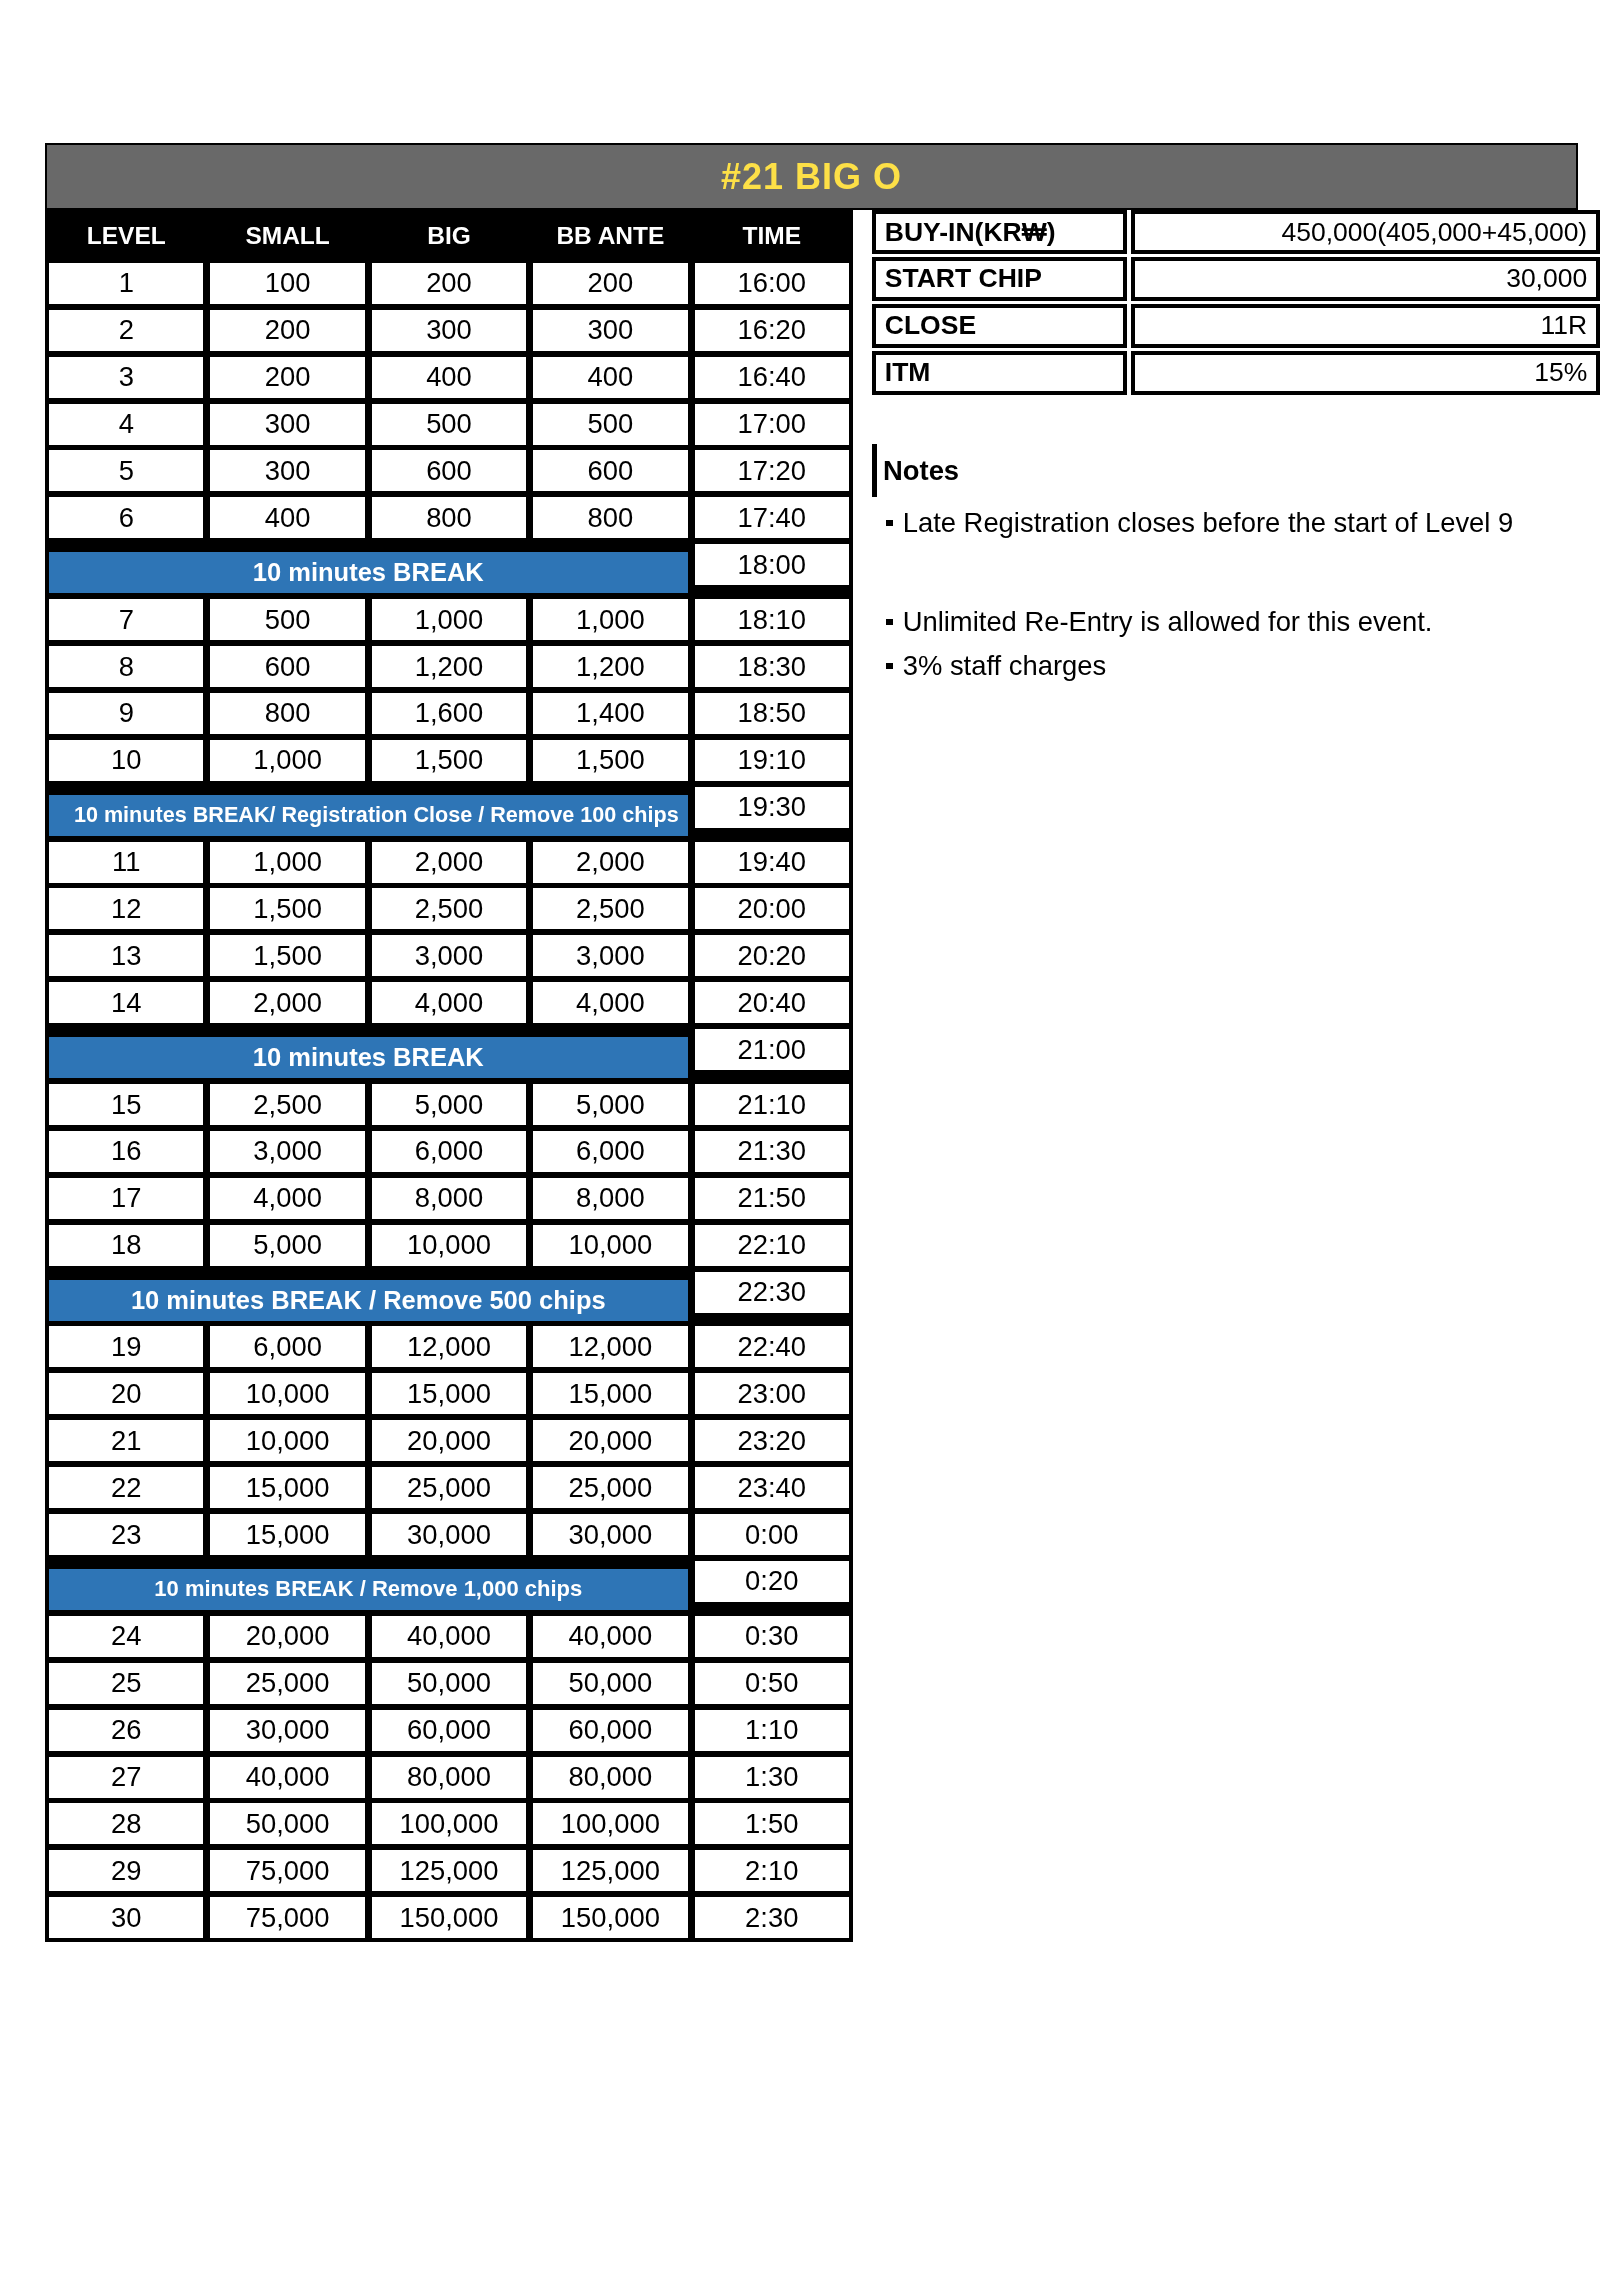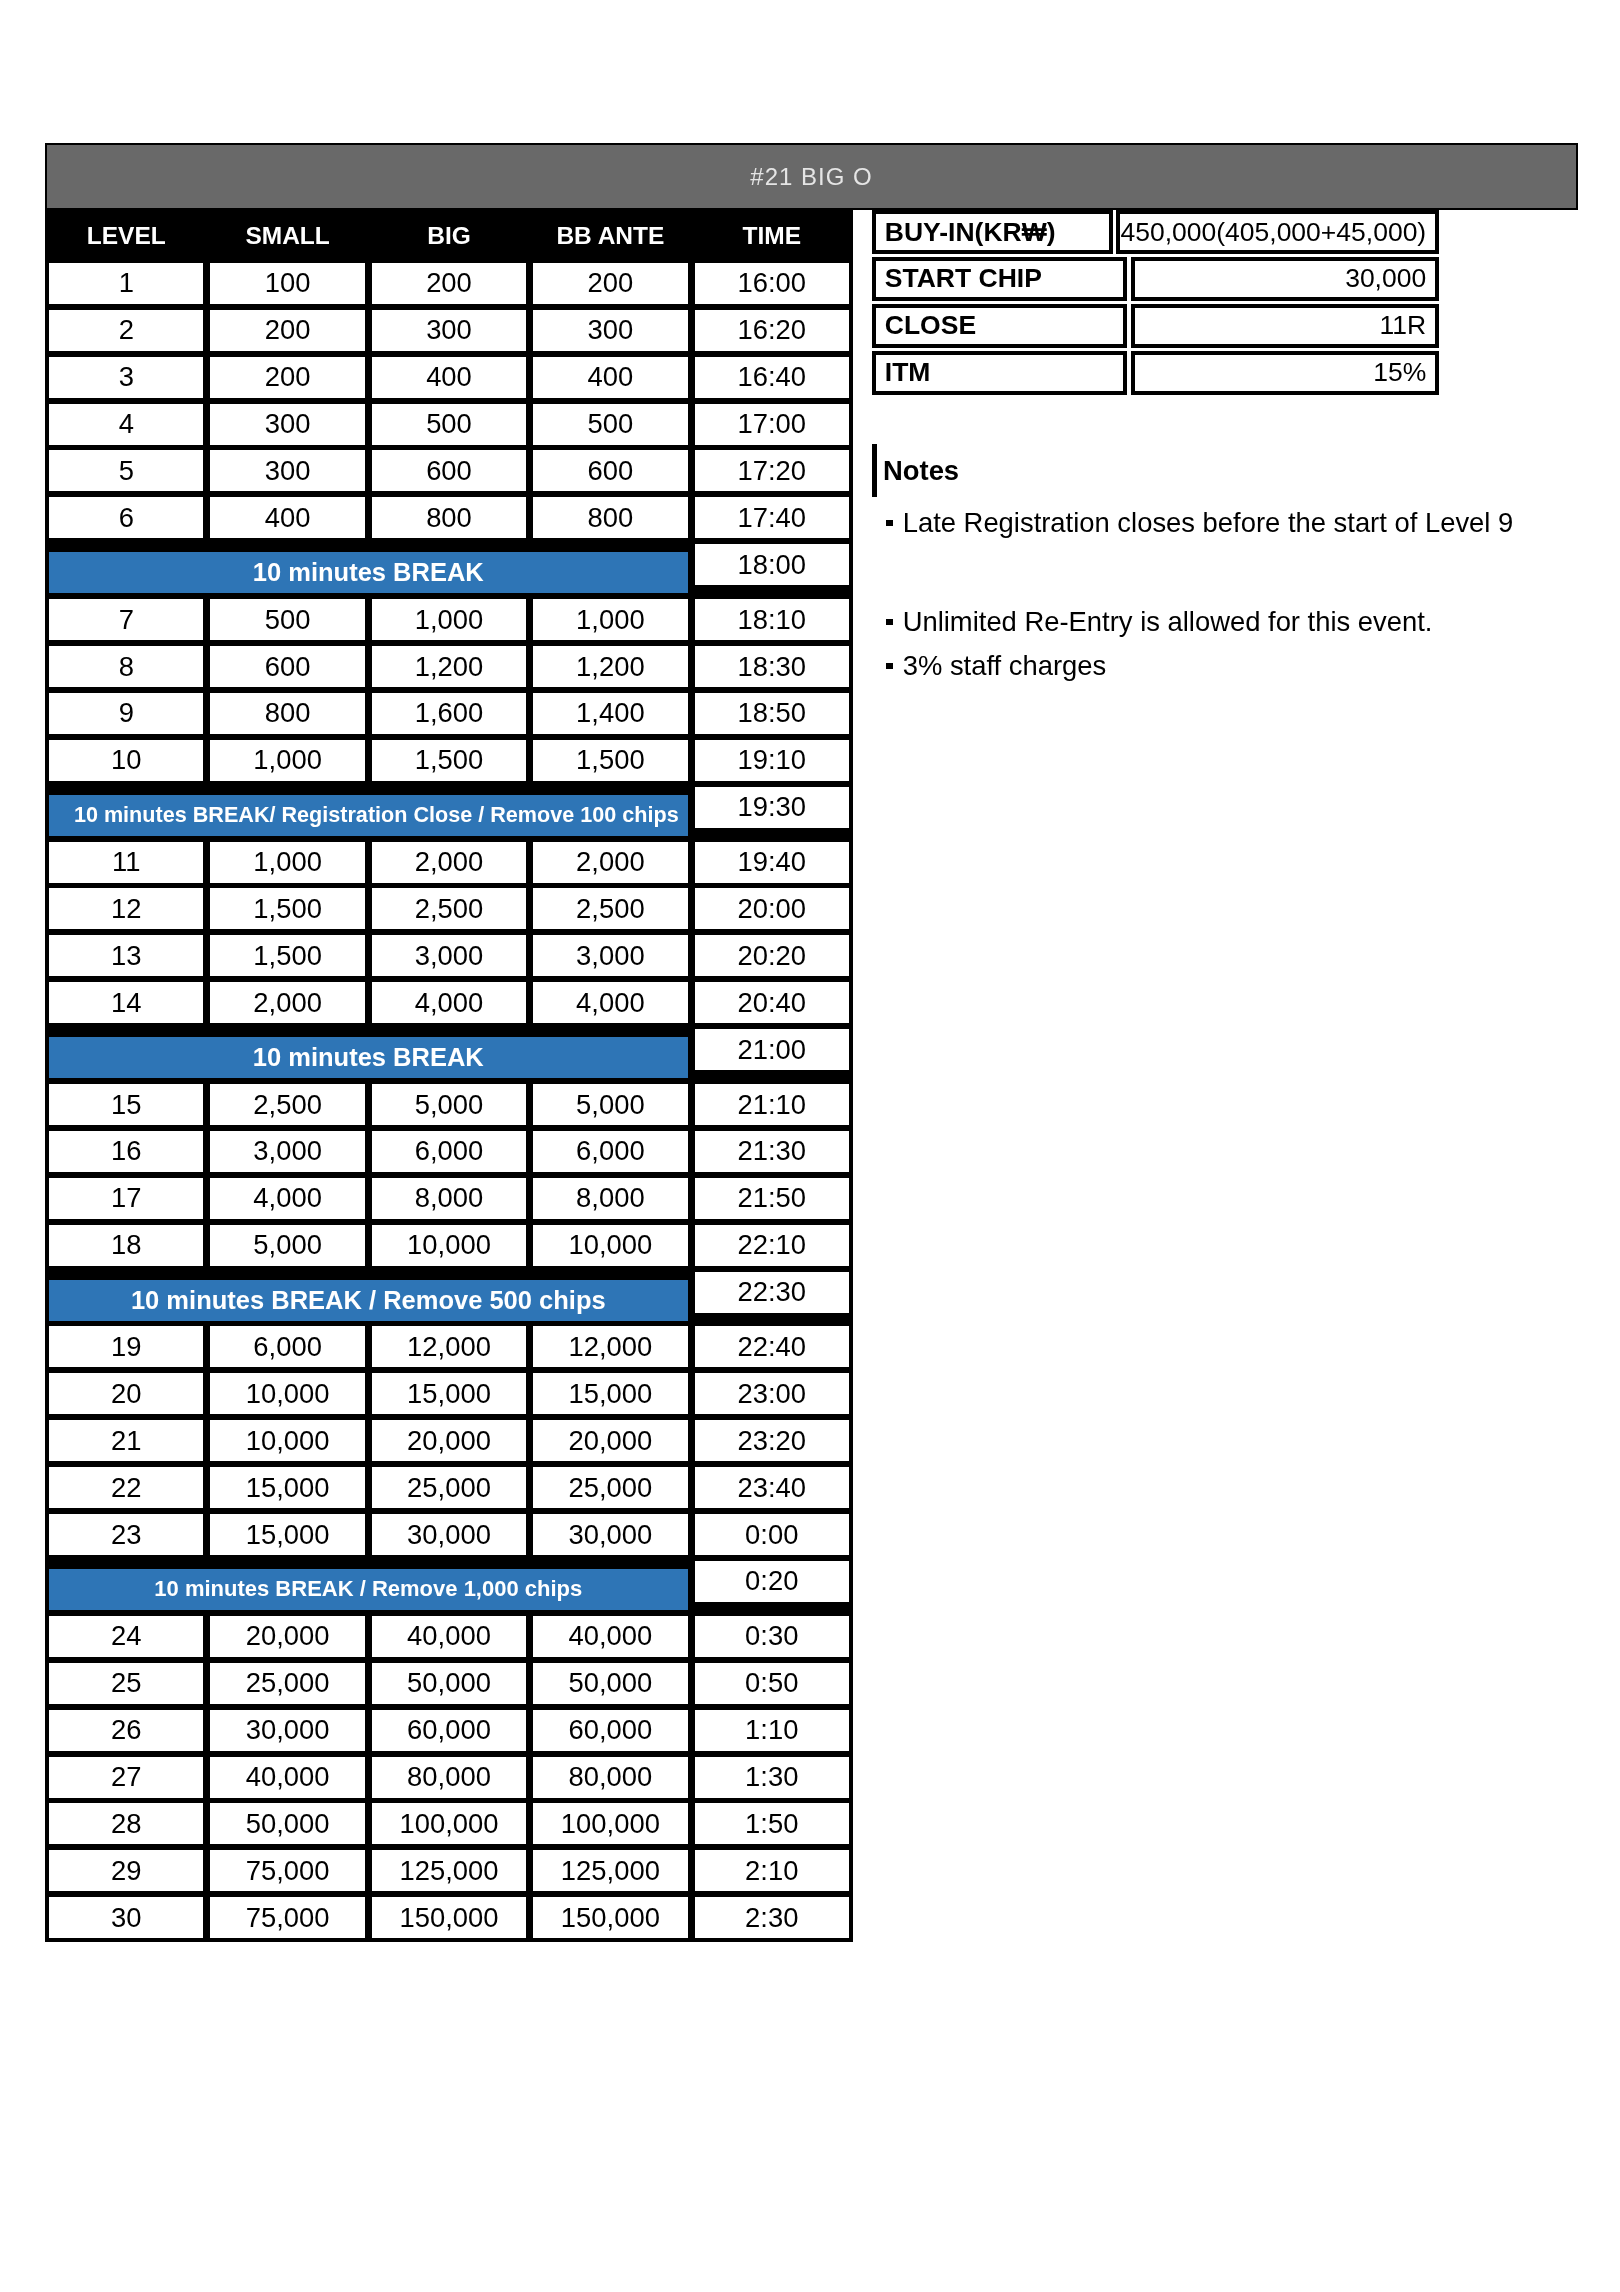--- a/index.html
+++ b/index.html
@@ -15,21 +15,21 @@
 
   
   .title-bar {
     position:absolute; left:45px; top:143px;
     width:1533px; height:67px;
     background:#696969;
     border:2.9px solid #000;
     display:flex; align-items:center; justify-content:center;
   }
   .title-bar .title-text {
-    color:#e5e5e5; font-weight:normal; font-size:24px; letter-spacing:1px;
+    color:#fde047; font-weight:bold; font-size:36px; letter-spacing:1px;
   }
 
   
   .blind-table {
     position:absolute; left:45px; top:210px;
     width:808px;
     background:#000;
     border:4.9px solid #000;
     display:grid;
     grid-template-columns:repeat(5, 1fr);
@@ -52,21 +52,21 @@
     grid-column:1 / span 4;
     height:41px;
     background:#2E75B6;
     color:#fff; font-weight:bold;
     display:flex; align-items:center; justify-content:center;margin-top:8px;
   }
 
   
   .info-panel {
     position:absolute; left:872px; top:210px;
-    width:567px;
+    width:728px;
   }
   .info-row { display:flex; column-gap:3.9px; margin-bottom:2.9px; height:44px; }
   .info-label {
     width:255px; background:#fff; border:4.9px solid #000;
     display:flex; align-items:center;
     padding-left:8.8px;
     font-weight:bold; font-size:26.5px;
   }
   .info-value {
     flex:1; background:#fff; border:4.9px solid #000;

